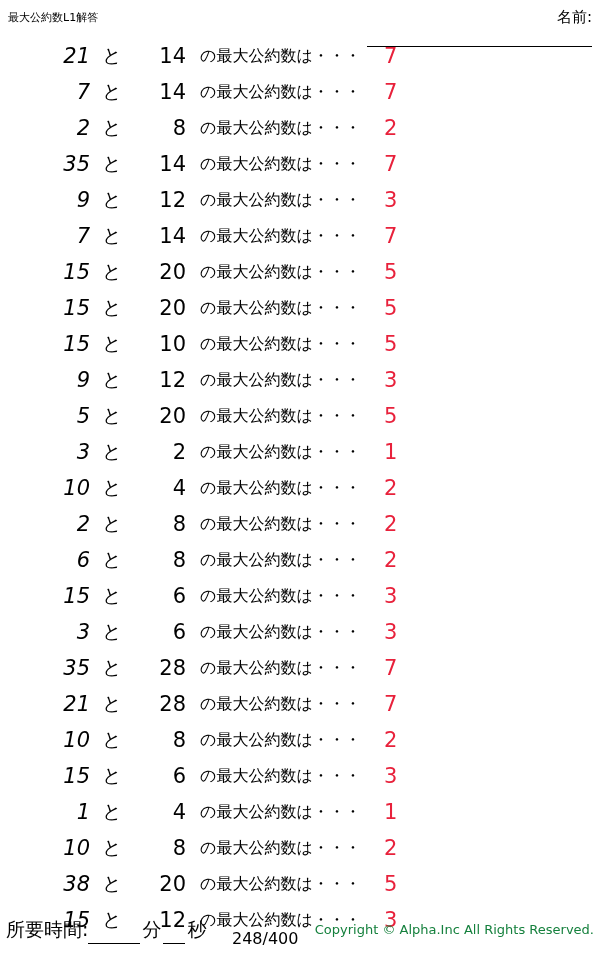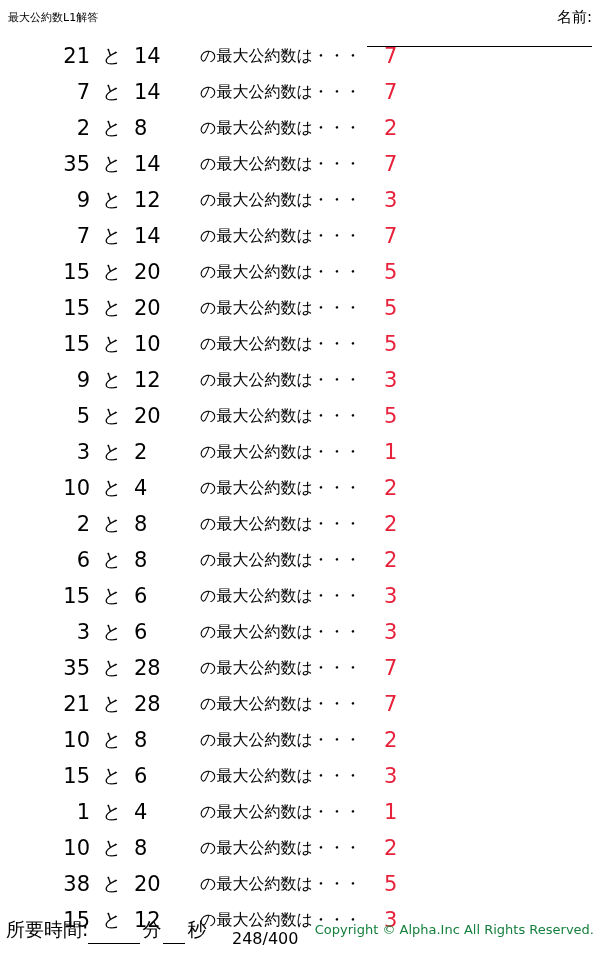--- a/index.html
+++ b/index.html
@@ -73,30 +73,31 @@
     align-items: center;
     font-size: 21px;
     font-family: "DejaVu Sans", sans-serif;
     white-space: nowrap;
   }
   .num-a {
     width: 90px;
     text-align: right;
     padding-right: 0px;
     display: inline-block;
+    font-style: italic;
   }
   .conj {
     width: 44px;
     text-align: center;
     display: inline-block;
     font-size: 19px;
   }
   .num-b {
     width: 52px;
-    text-align: left;
+    text-align: right;
     display: inline-block;
   }
   .phrase {
     display: inline-block;
     padding-left: 14px;
     font-size: 16px;
   }
   .answer {
     display: inline-block;
     width: 60px;

